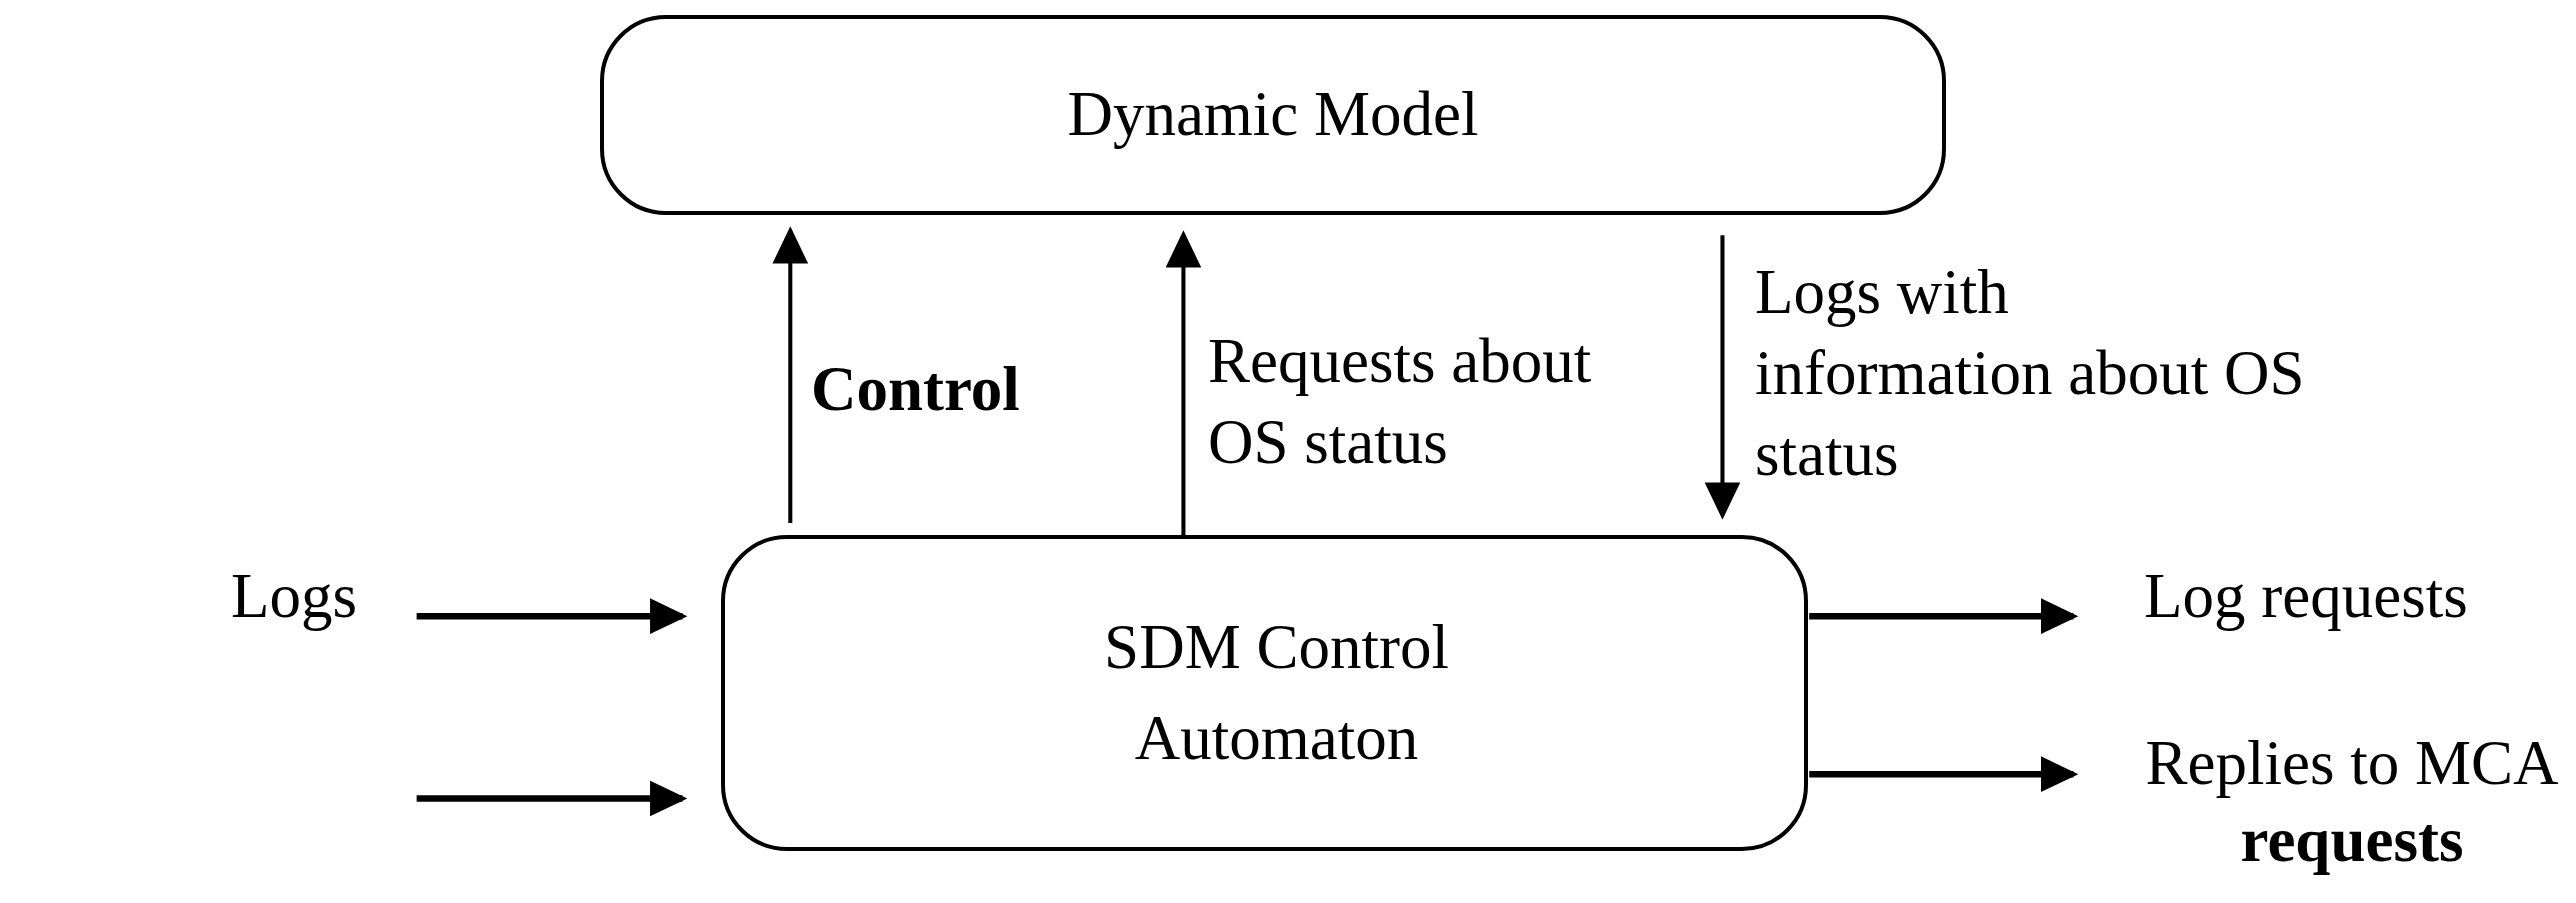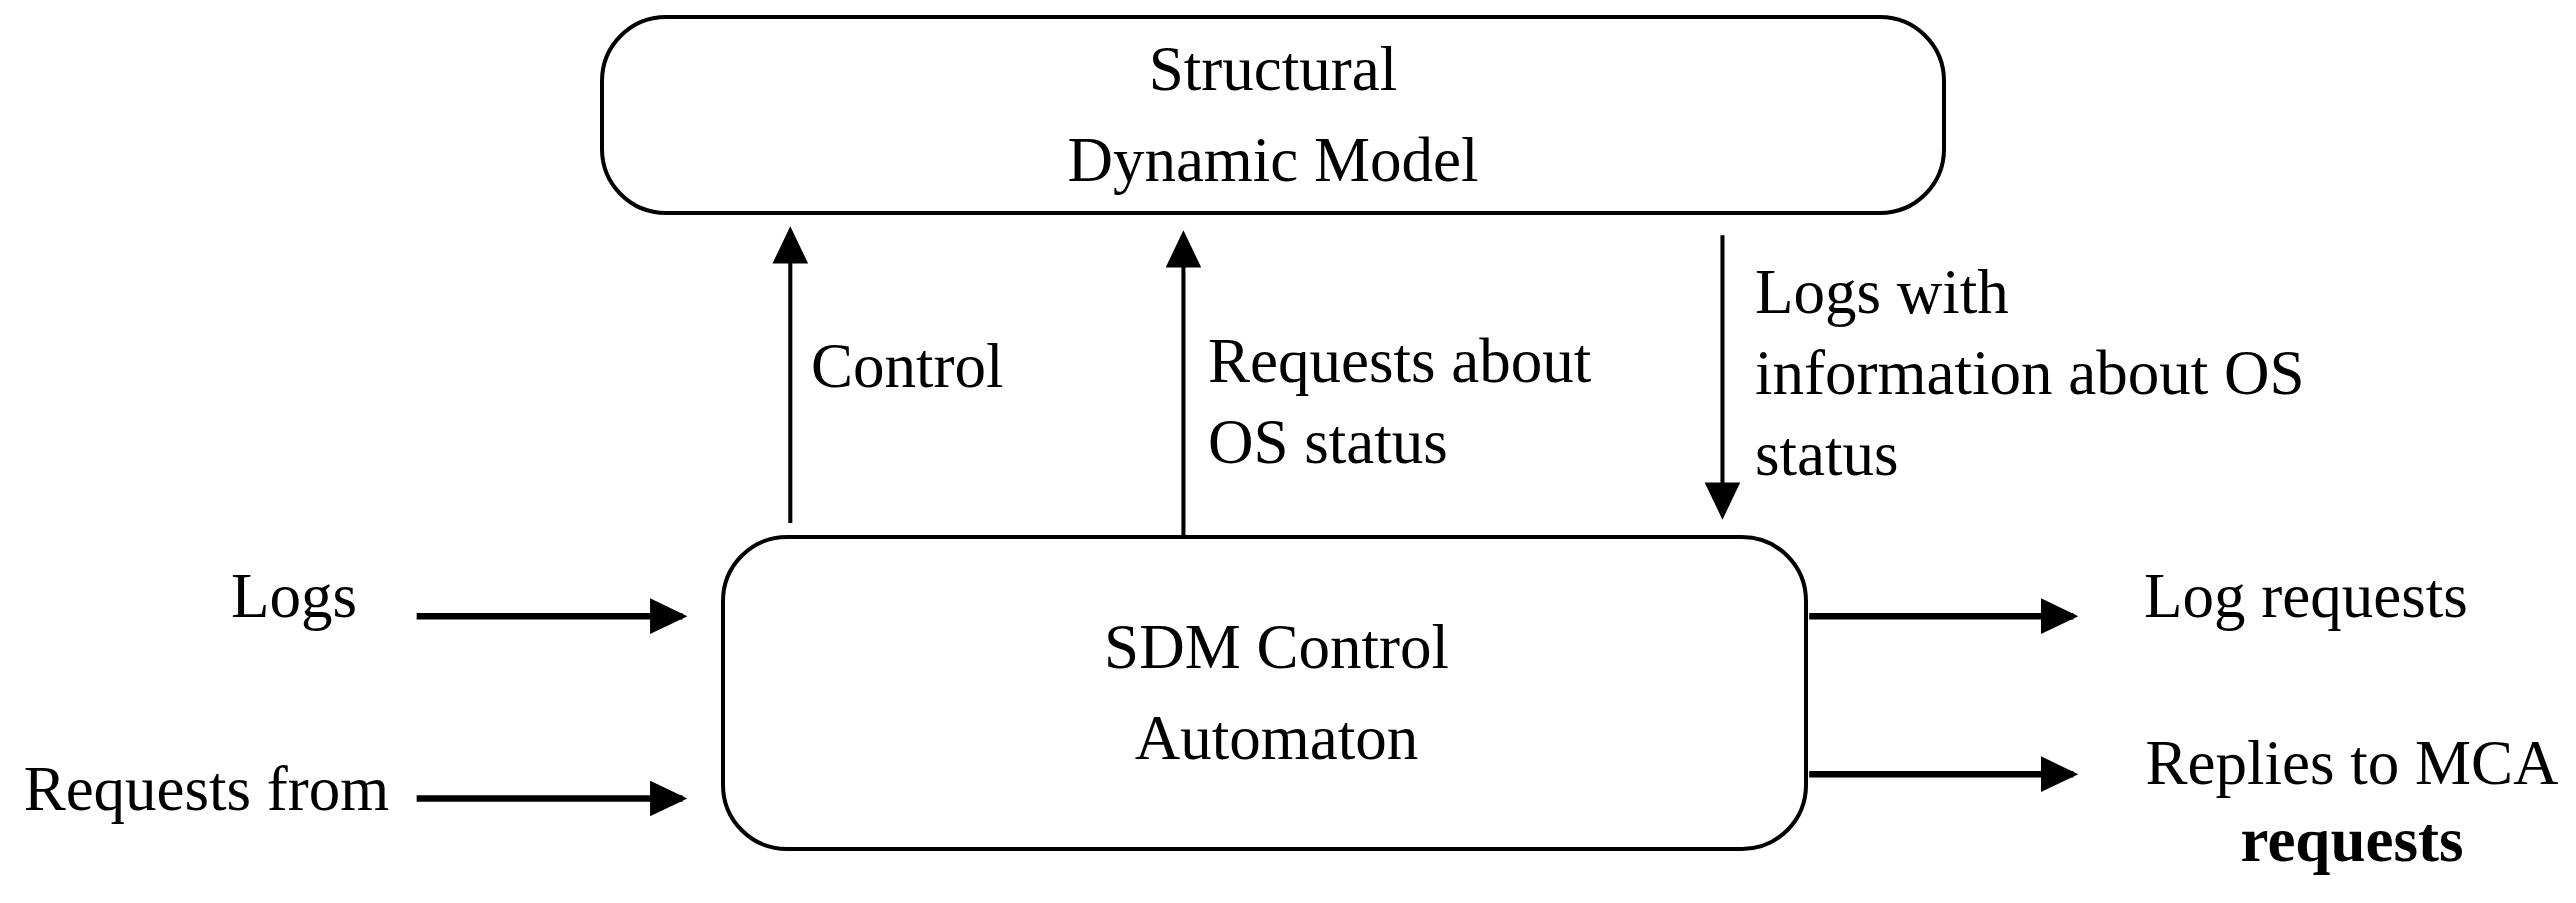--- a/index.html
+++ b/index.html
@@ -88,50 +88,48 @@
     </g>
     <g>
       <line class="h-arrow" x1="2232" y1="760" x2="2558" y2="760" marker-end="url(#head)"></line>
     </g>
     <g>
       <line class="h-arrow" x1="2232" y1="955" x2="2558" y2="955" marker-end="url(#head)"></line>
     </g>
   </svg>
 
   <div class="node-box" style="left:600px; top:14.6px; width:1346px; height:200px;">
-    <div class="node-line">Structural</div>
     <div class="node-line">Dynamic Model</div>
   </div>
 
   <div class="node-box" style="left:721px; top:535px; width:1087px; height:316px;padding-left:24px;">
     <div class="node-line">SDM Control</div>
     <div class="node-line">Automaton</div>
   </div>
 
-  <div class="edge-label single" style="left:811px; top:328px;">
+  <div class="edge-label single" style="left:811px; top:351px;font-weight:bold;">
     <div class="lbl-line">Control</div>
   </div>
 
   <div class="edge-label" style="left:1208px; top:321px;">
     <div class="lbl-line">Requests about</div>
     <div class="lbl-line">OS status</div>
   </div>
 
   <div class="edge-label" style="left:1755px; top:252px;">
     <div class="lbl-line">Logs with</div>
     <div class="lbl-line">information about OS</div>
     <div class="lbl-line">status</div>
   </div>
 
   <div class="edge-label single" style="left:231px; top:558px;">
     <div class="lbl-line">Logs</div>
   </div>
 
   <div class="edge-label centered" style="left:8px; top:754px; width:397px;">
-    <div class="lbl-line" style="line-height:71px;">Requests from</div>
   </div>
 
   <div class="edge-label single" style="left:2144px; top:558px;">
     <div class="lbl-line">Log requests</div>
   </div>
 
   <div class="edge-label centered" style="left:2130px; top:725px; width:444px;">
     <div class="lbl-line" style="line-height:77px;">Replies to MCA</div>
     <div class="lbl-line" style="line-height:77px;font-weight:bold;">requests</div>
   </div>

